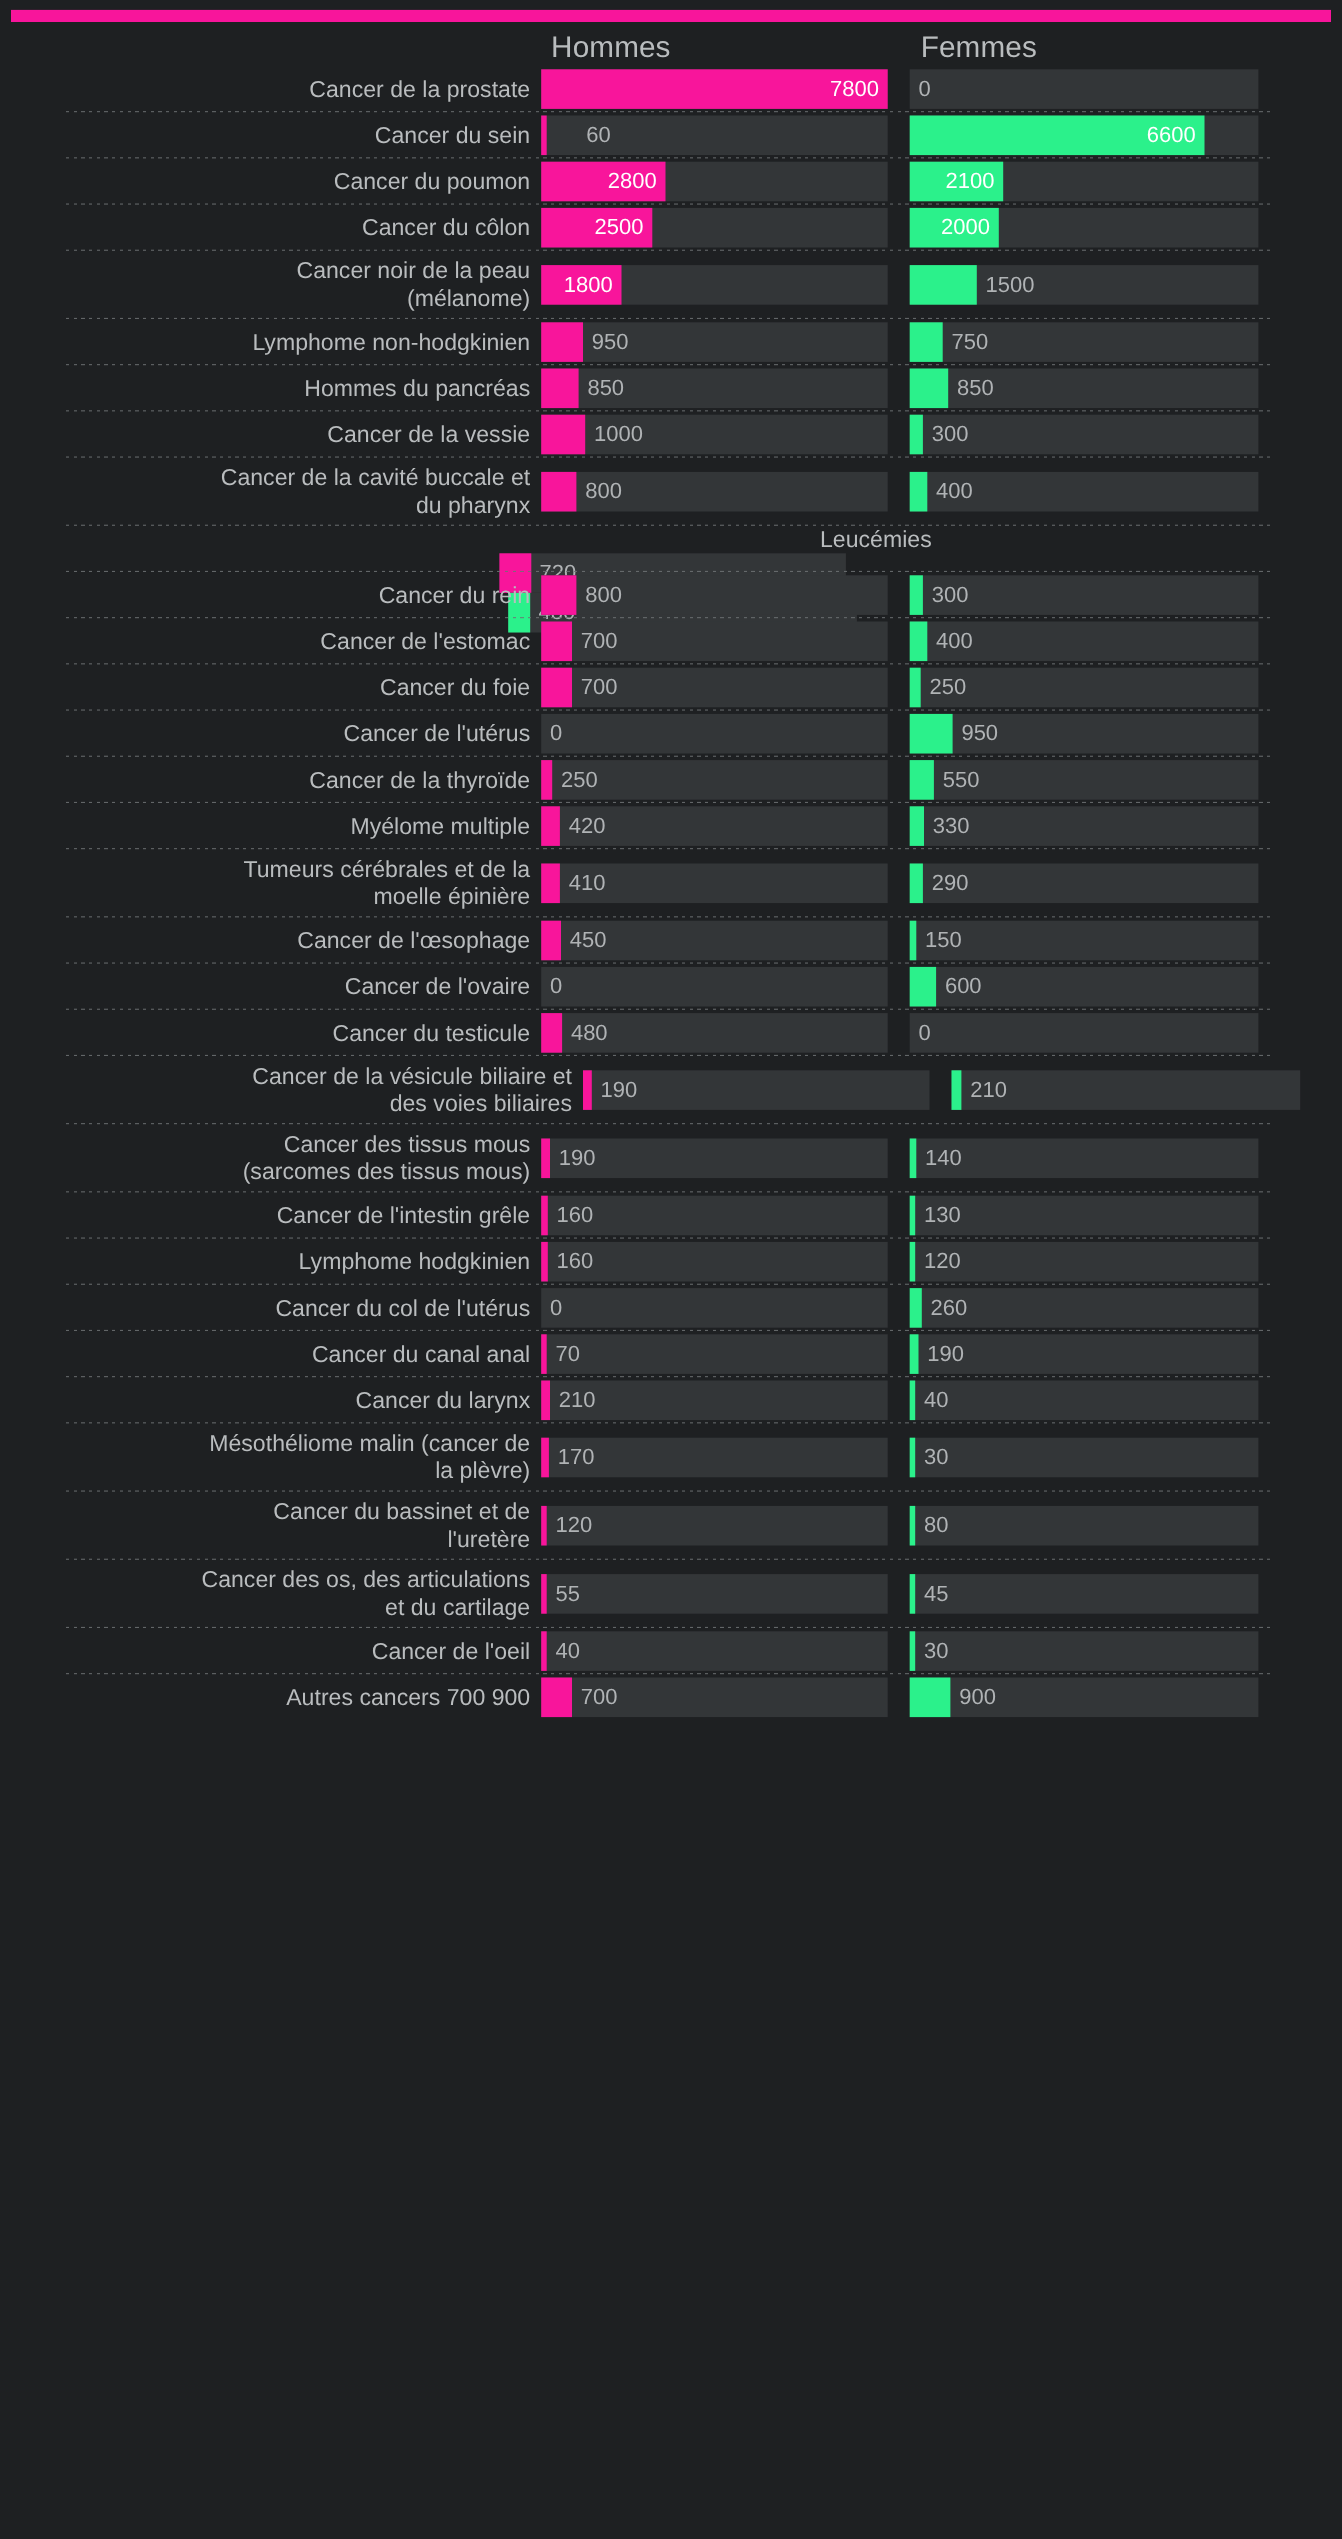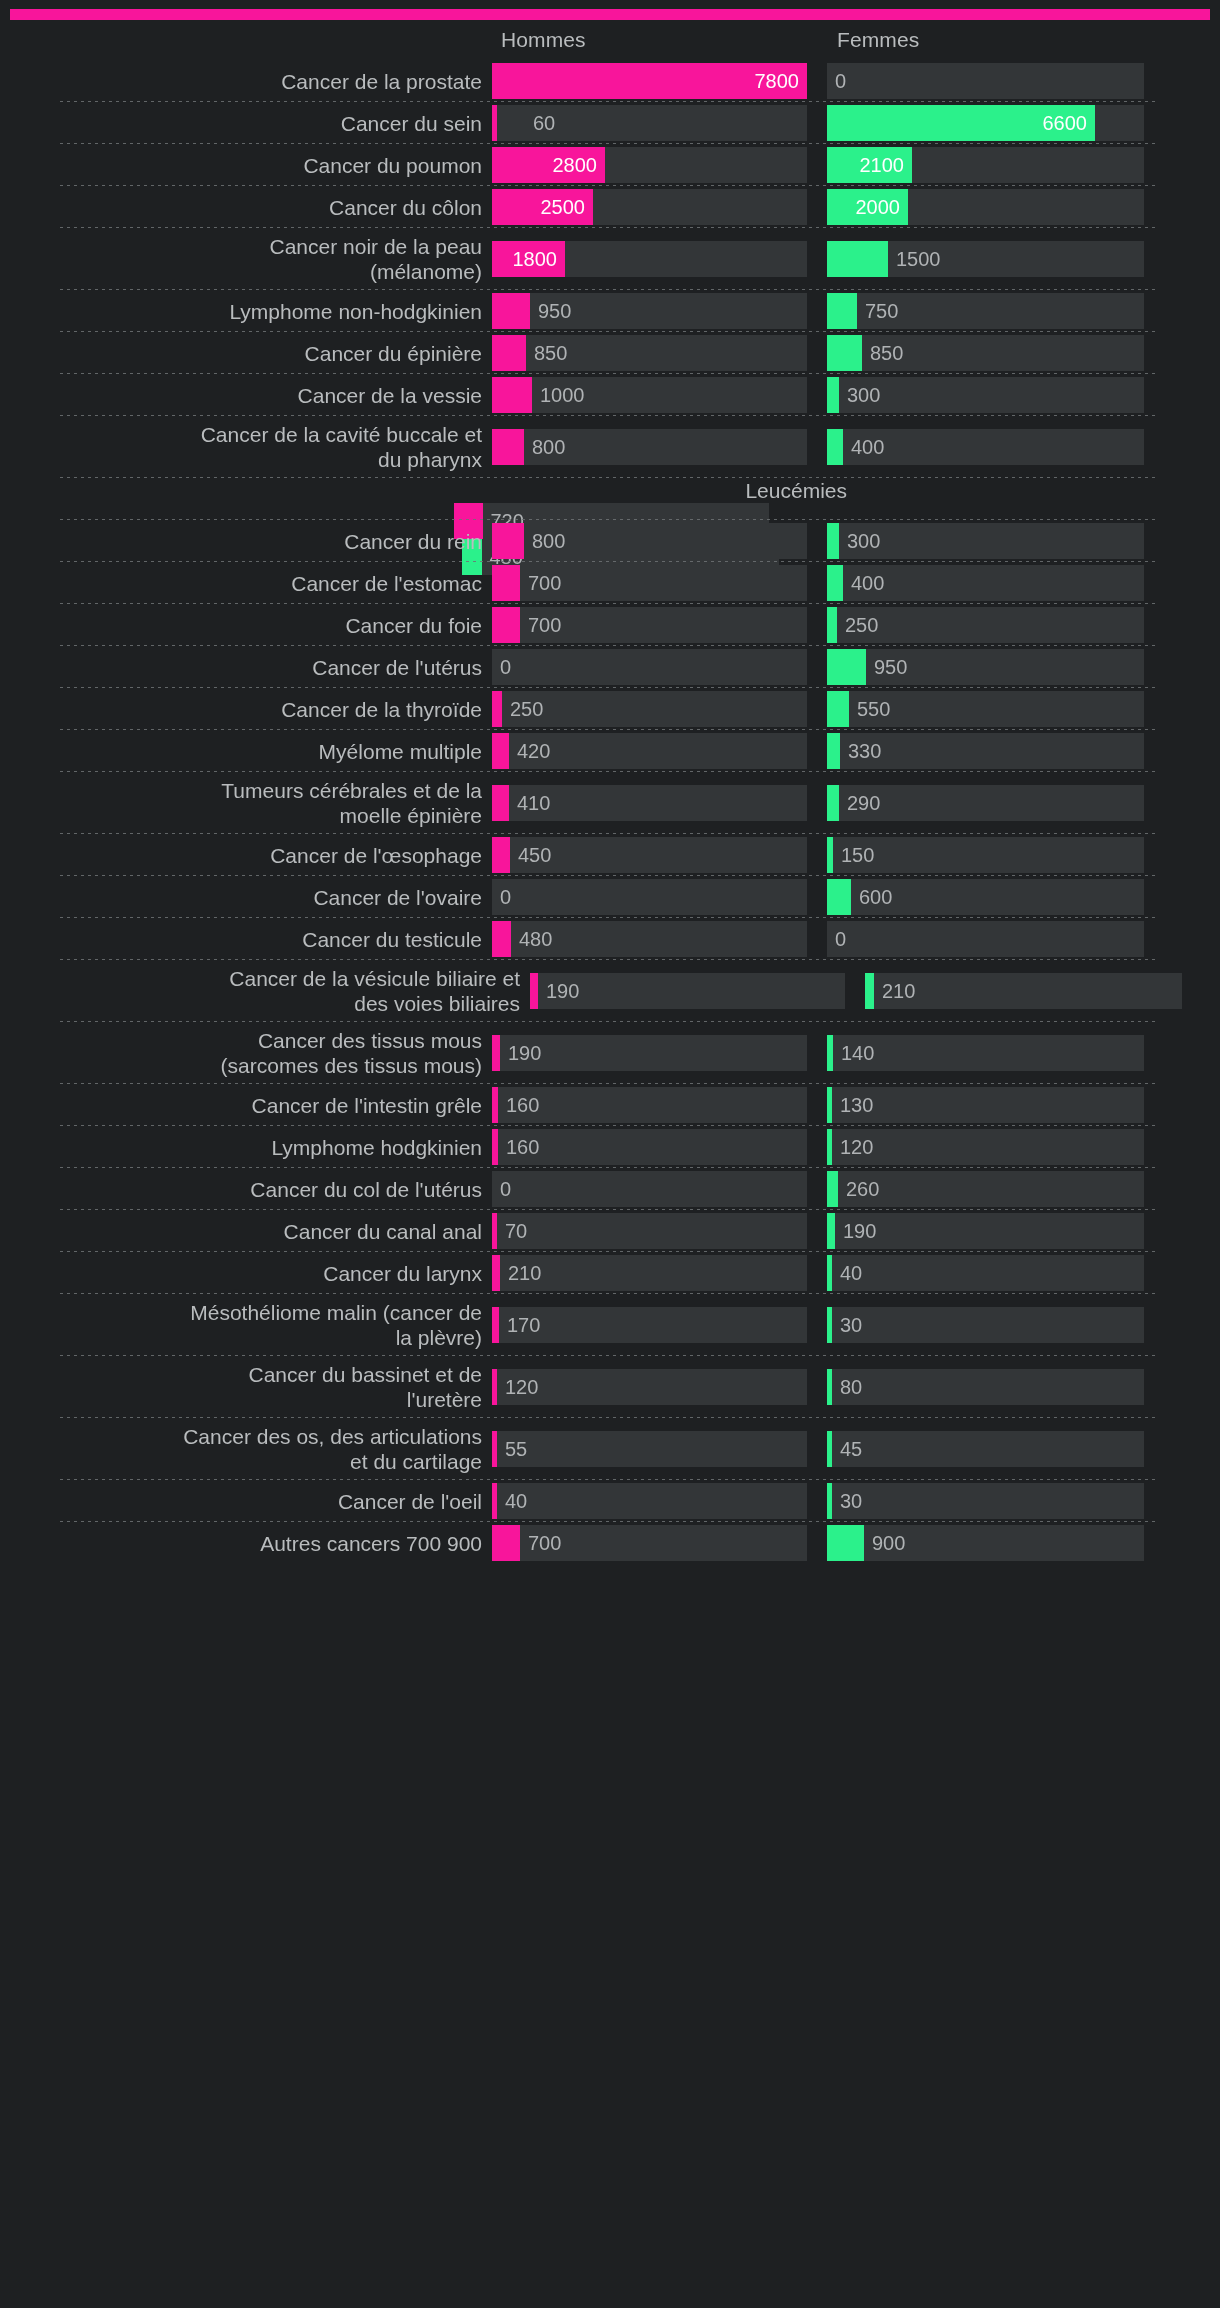--- a/index.html
+++ b/index.html
@@ -14,21 +14,21 @@
   .accent-bar{
     position:absolute;left:10px;top:9px;width:1200px;height:11px;
     background:#f8159b;
   }
 
   .headers{
     position:absolute;left:0;top:28px;width:1220px;height:28px;
   }
   .col-head{
     position:absolute;top:0;
-    font-size:21px;color:#b9bcbe;letter-spacing:.1px;
+    font-size:27px;color:#b9bcbe;letter-spacing:.1px;
     white-space:nowrap;
   }
   .col-head.h-m{left:501px;}
   .col-head.h-f{left:837px;}
 
   .rows{
     position:absolute;left:0;top:60px;width:1220px;
   }
 
   .row{
@@ -158,21 +158,21 @@
           <div class="fill men" style="width: 38px; background: rgb(248, 21, 155);"></div>
           <div class="val outside" style="left: 46px;">950</div>
         </div>
         <div class="track women">
           <div class="fill women" style="width: 30px; background: rgb(43, 241, 139);"></div>
           <div class="val outside" style="left: 38px;">750</div>
         </div>
         <div class="sep"></div>
       </div>
       <div class="row" style="height: 42px;">
-        <div class="label">Cancer du épinière</div>
+        <div class="label">Hommes du pancréas</div>
         <div class="track men">
           <div class="fill men" style="width: 34px; background: rgb(248, 21, 155);"></div>
           <div class="val outside" style="left: 42px;">850</div>
         </div>
         <div class="track women">
           <div class="fill women" style="width: 35px; background: rgb(43, 241, 139);"></div>
           <div class="val outside" style="left: 43px;">850</div>
         </div>
         <div class="sep"></div>
       </div>

